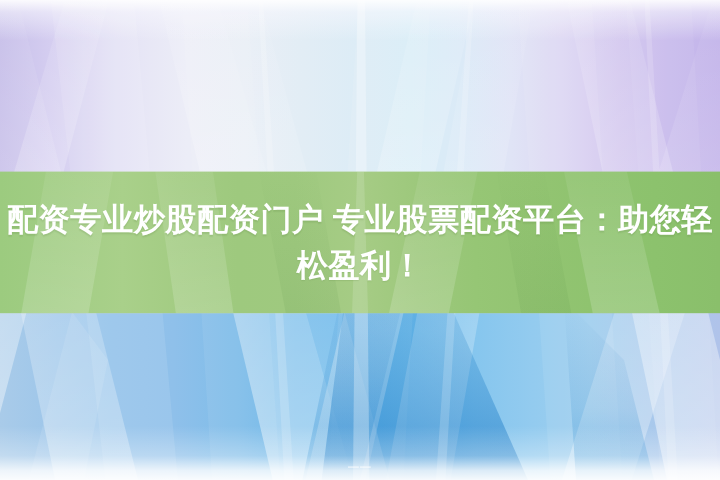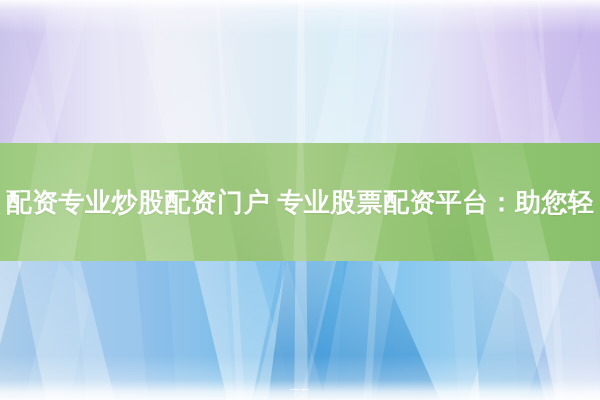--- a/index.html
+++ b/index.html
@@ -247,17 +247,18 @@
       <polygon points="468,-10 520,-10 552,128 496,128" fill="url(#gg1)"></polygon>
       <polygon points="40,-10 96,-10 72,128 16,128" fill="url(#gg1)"></polygon>
       <polygon points="214,-10 262,-10 286,128 240,128" fill="url(#gg2)"></polygon>
       <polygon points="412,-10 452,-10 478,128 436,128" fill="url(#gg2)"></polygon>
       <polygon points="298,-10 303,-10 307,128 293,128" fill="#ffffff" opacity="0.14"></polygon>
     </svg>
   </div>
 
   <div class="headline">
     <div class="headline-line">配资专业炒股配资门户 专业股票配资平台：助您轻</div>
+    <div class="headline-line">松盈利！</div>
   </div>
 
   <div class="watermark">——</div>
 
 </div>
 
 </body></html>

